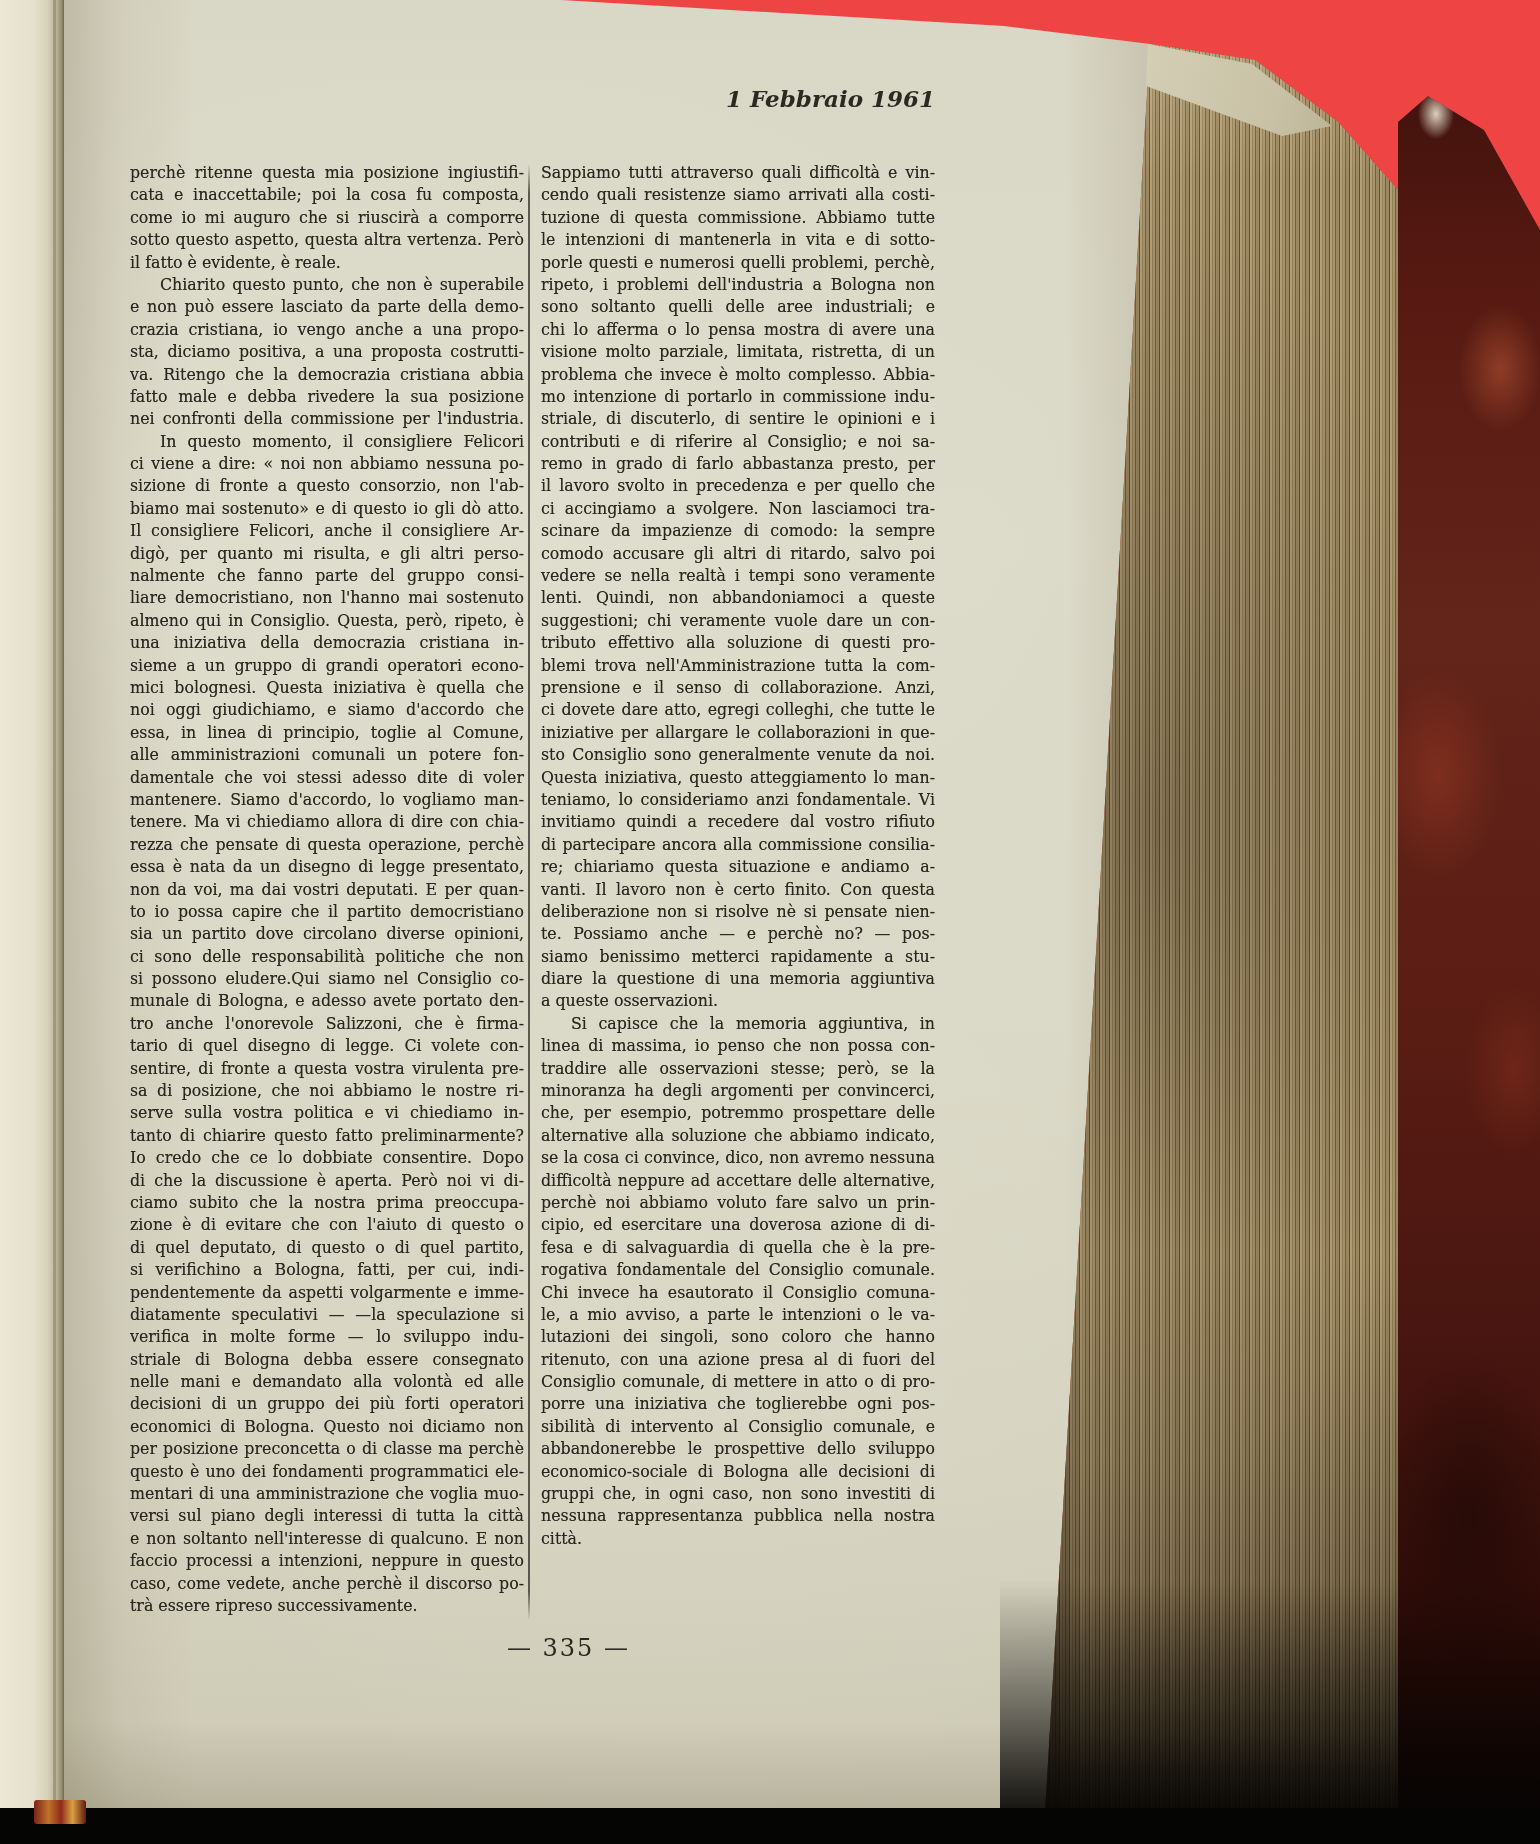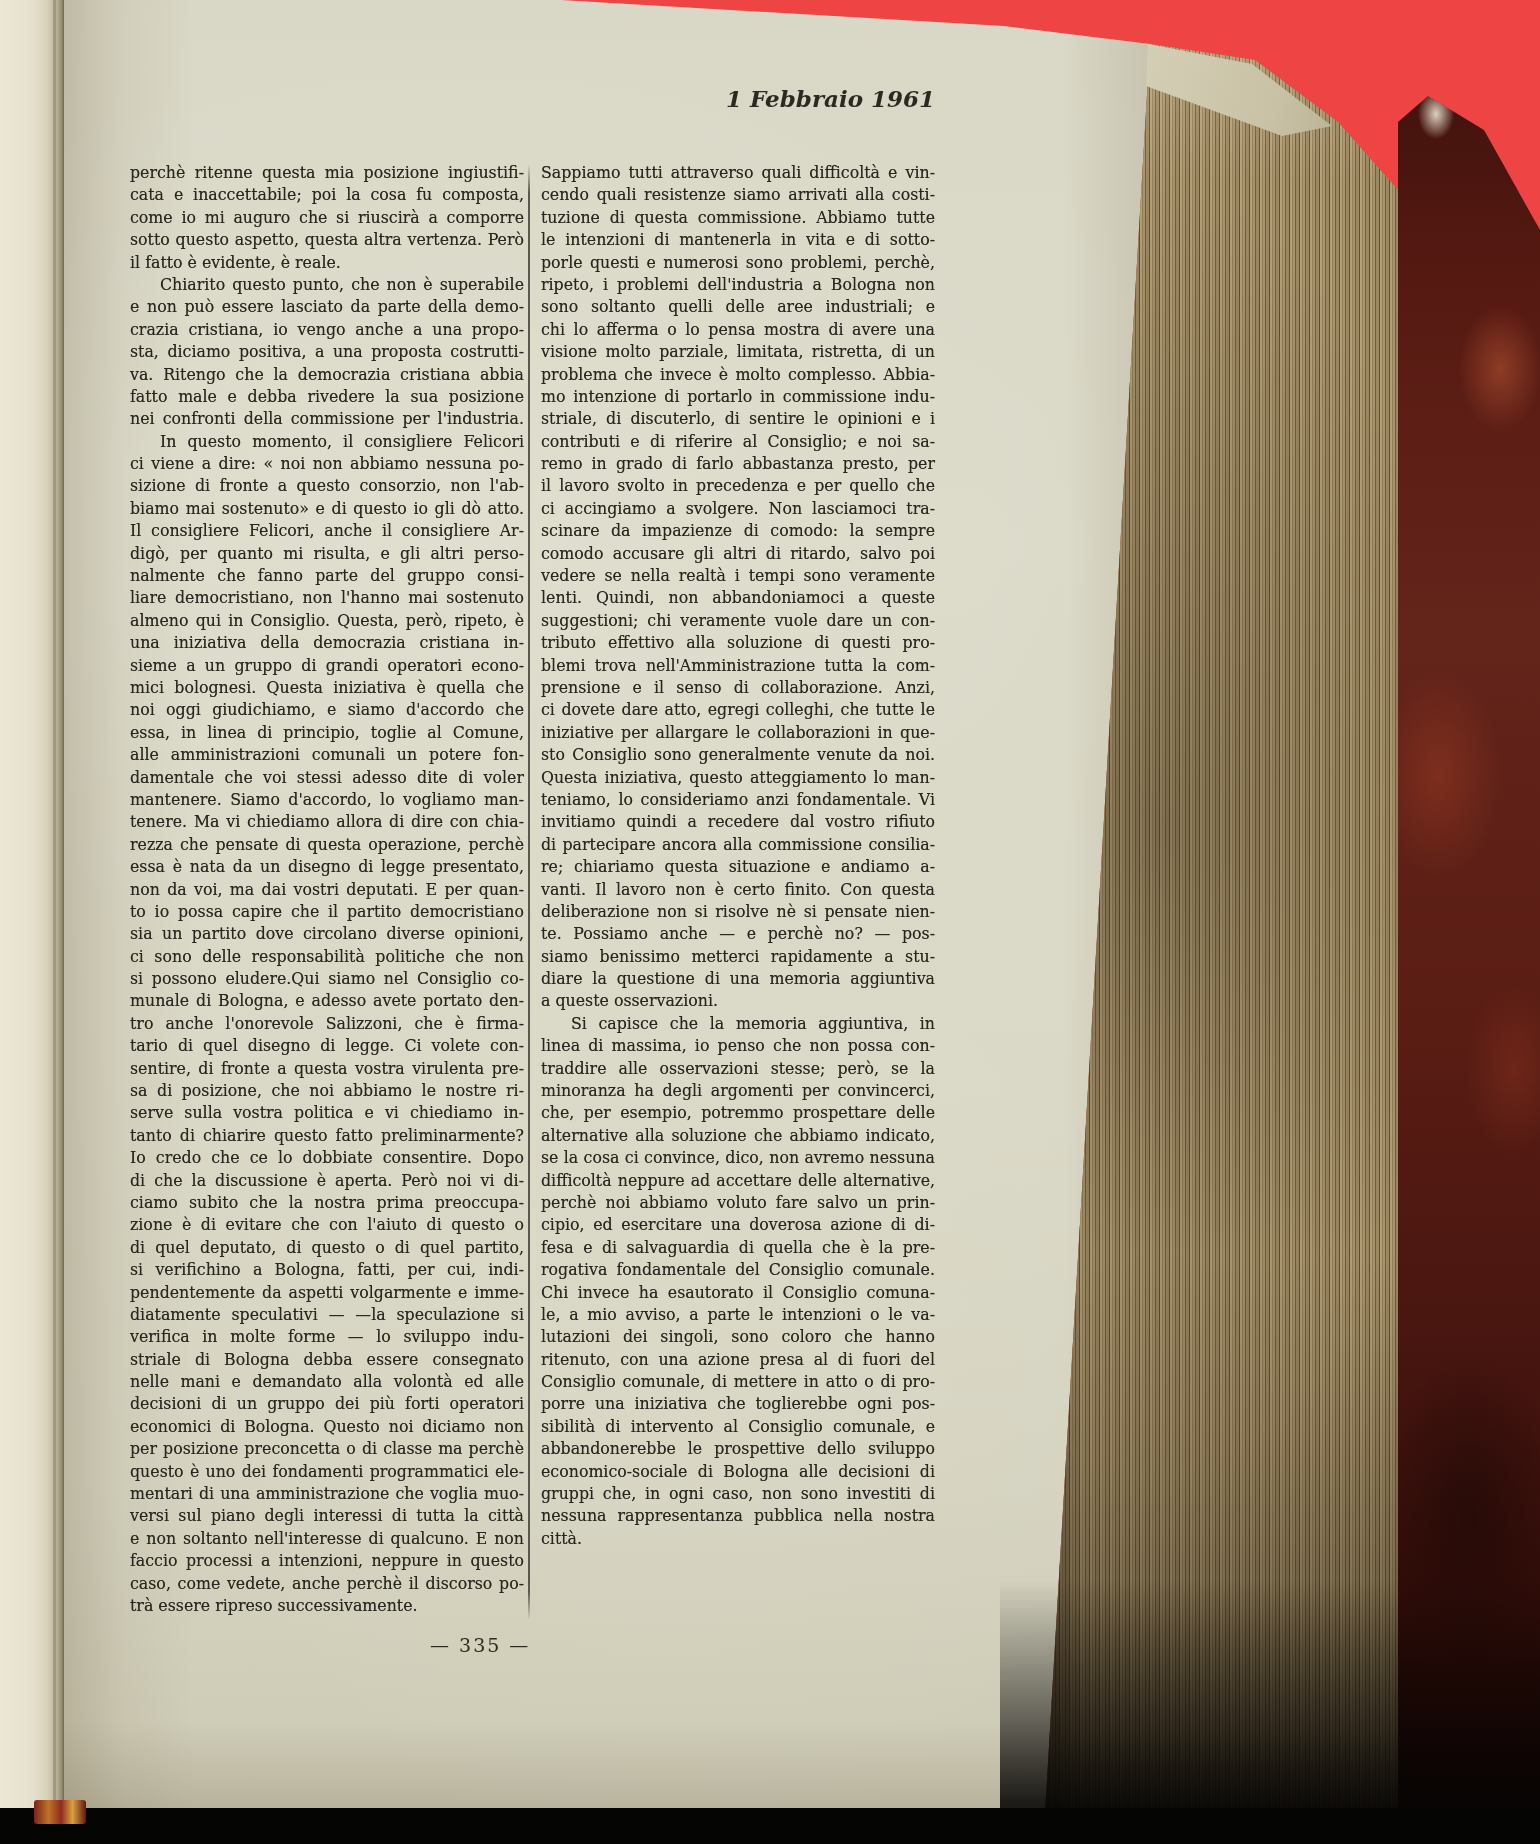--- a/index.html
+++ b/index.html
@@ -33,22 +33,22 @@
   .divider{position:absolute;left:464px;top:164px;width:2px;height:1456px;z-index:3;
     background:linear-gradient(180deg,rgba(42,40,32,0) 0%,rgba(42,40,32,.72) 2%,rgba(42,40,32,.72) 98%,rgba(42,40,32,0) 100%);}
 
   .para{margin:0;}
   .para.indent .line:first-child{text-indent:30px;}
   .para.has-speaker{margin-top:21px;}
   .line{height:22.4px;text-align:justify;text-align-last:justify;}
   .line.last{text-align-last:left;}
   .speaker{font-family:"Liberation Sans",sans-serif;font-weight:700;font-size:15.2px;letter-spacing:.2px;}
 
-  .page-number{position:absolute;top:1634px;left:366px;width:200px;text-align:left;
-    font-size:19px;letter-spacing:2px;color:#2b2a22;}
+  .page-number{position:absolute;top:1634px;left:366px;width:200px;text-align:right;
+    font-size:24px;letter-spacing:2px;color:#2b2a22;}
 
   
   .head-wedge{position:absolute;left:1040px;top:0;width:320px;height:220px;z-index:3;
     background:linear-gradient(105deg,#ded9c3,#c8c1a5 70%,#b3aa8c);
     clip-path:polygon(108px 44px,212px 64px,292px 126px,242px 136px,106px 86px);}
 
   
   .fore-edge{position:absolute;left:1040px;top:0;width:412px;height:1844px;z-index:2;
     background:
       linear-gradient(90deg, rgba(40,30,18,.5) 0px, rgba(40,30,18,0) 42px),
@@ -157,21 +157,21 @@
           <div class="line last">trà essere ripreso successivamente.</div>
         </div>
       </div>
     <div class="divider"></div>
     <div class="col col-right">
         <div class="para">
           <div class="line">Sappiamo tutti attraverso quali difficoltà e vin-</div>
           <div class="line">cendo quali resistenze siamo arrivati alla costi-</div>
           <div class="line">tuzione di questa commissione. Abbiamo tutte</div>
           <div class="line">le intenzioni di mantenerla in vita e di sotto-</div>
-          <div class="line">porle questi e numerosi sono problemi, perchè,</div>
+          <div class="line">porle questi e numerosi quelli problemi, perchè,</div>
           <div class="line">ripeto, i problemi dell'industria a Bologna non</div>
           <div class="line">sono soltanto quelli delle aree industriali; e</div>
           <div class="line">chi lo afferma o lo pensa mostra di avere una</div>
           <div class="line">visione molto parziale, limitata, ristretta, di un</div>
           <div class="line">problema che invece è molto complesso. Abbia-</div>
           <div class="line">mo intenzione di portarlo in commissione indu-</div>
           <div class="line">striale, di discuterlo, di sentire le opinioni e i</div>
           <div class="line">contributi e di riferire al Consiglio; e noi sa-</div>
           <div class="line">remo in grado di farlo abbastanza presto, per</div>
           <div class="line">il lavoro svolto in precedenza e per quello che</div>

